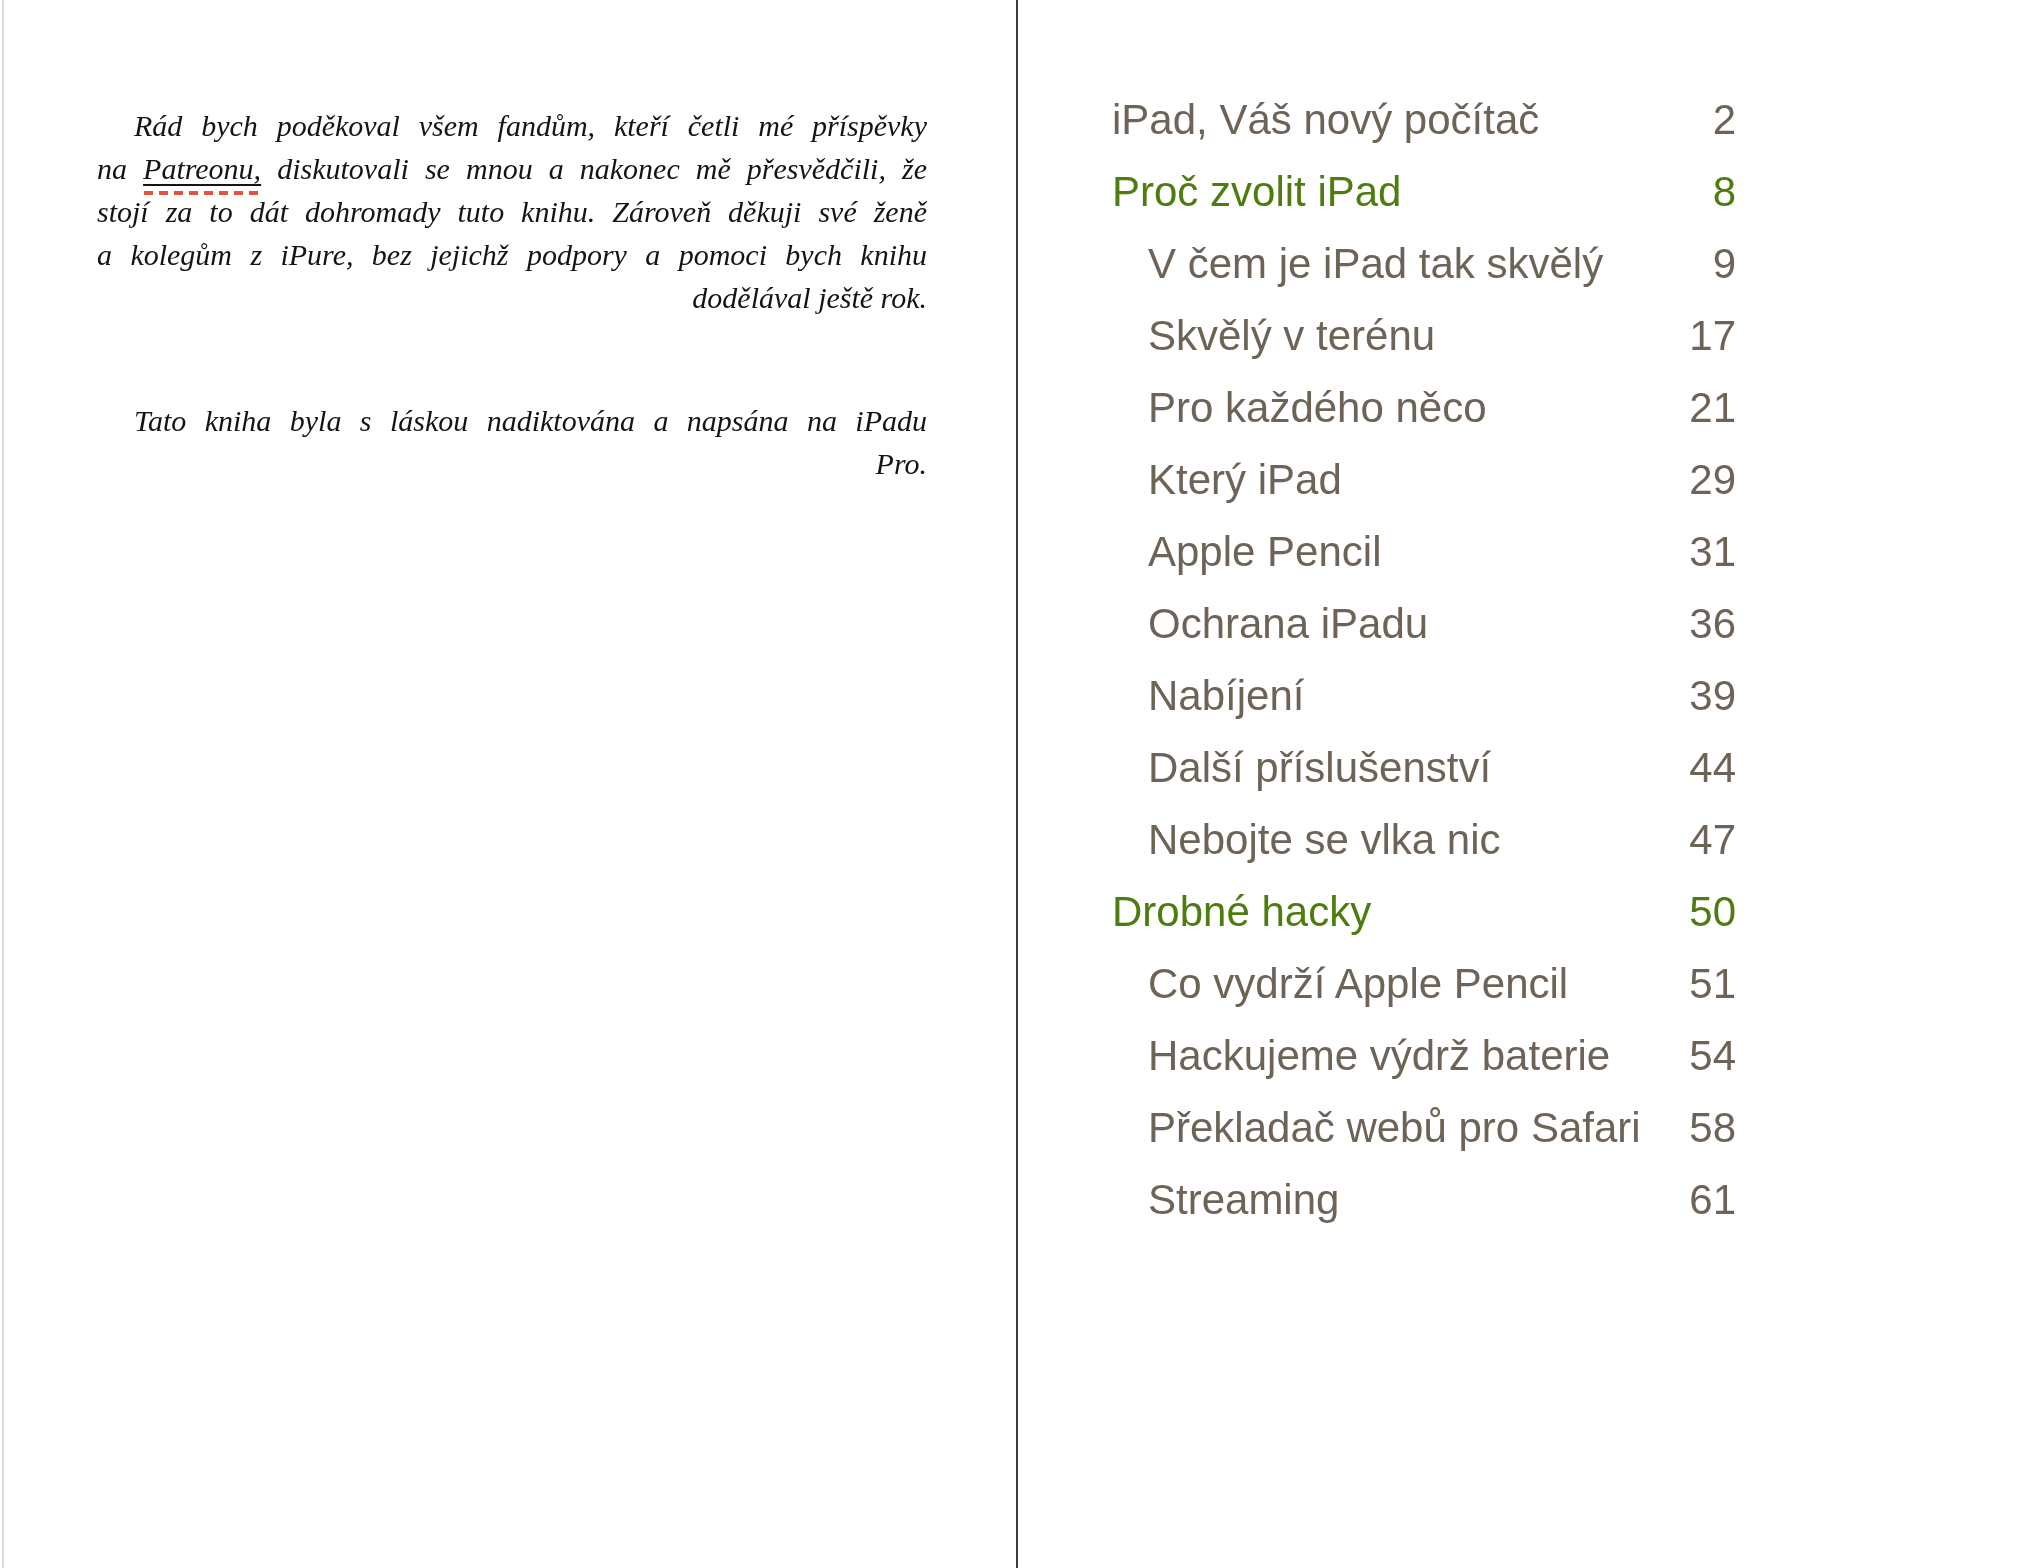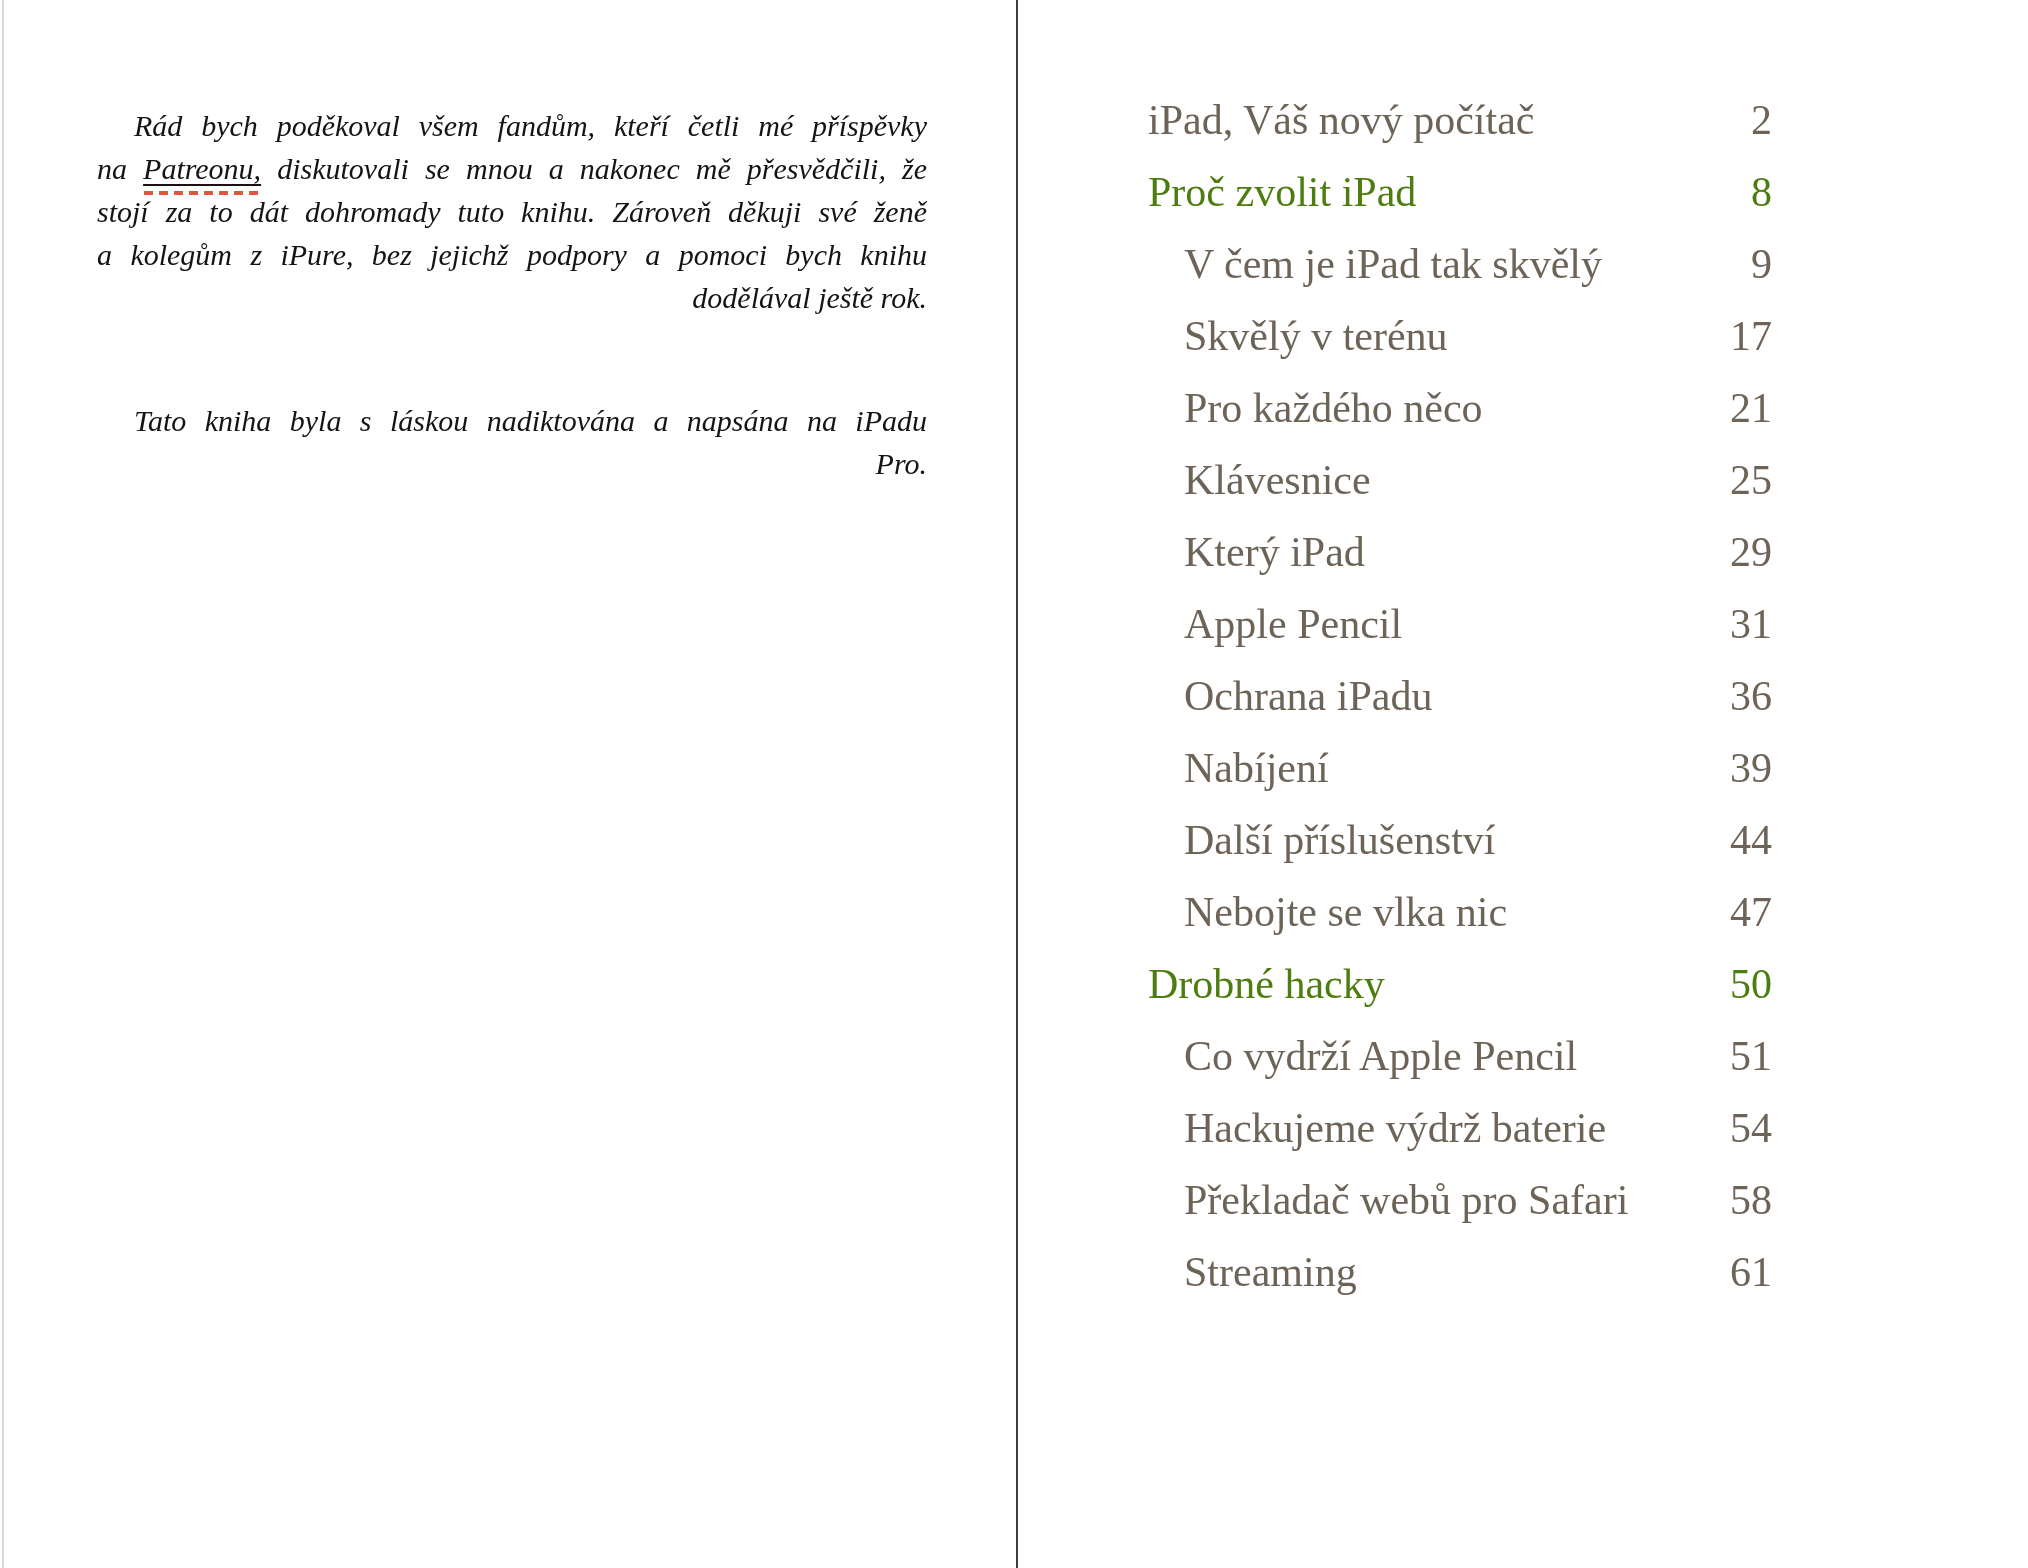--- a/index.html
+++ b/index.html
@@ -43,22 +43,21 @@
   }
   .patreon::after {
     content: "";
     position: absolute; left: 1px; right: 1px; bottom: -10px; height: 4px;
     background: repeating-linear-gradient(90deg, #e2543f 0 9px, transparent 9px 15px);
   }
 
   
   .toc {
     position: absolute; left: 1019px; top: 84px; width: 801px;
-    font-family: Liberation Serif, serif;
-    padding-left: 36px;
+    font-family: Liberation Sans, sans-serif;
   }
   .toc-row {
     height: 72px;
     display: flex; align-items: center;
     box-sizing: border-box;
     padding: 0 84px 0 93px;
     color: #6e6357;
     font-size: 42px;
     cursor: pointer;
   }
@@ -103,24 +102,20 @@
   </div>
     <div class="toc-row sub">
     <span class="toc-label">Skvělý v terénu</span>
     <span class="toc-page">17</span>
   </div>
     <div class="toc-row sub">
     <span class="toc-label">Pro každého něco</span>
     <span class="toc-page">21</span>
   </div>
     <div class="toc-row sub">
-    <span class="toc-label">Klávesnice</span>
-    <span class="toc-page">25</span>
-  </div>
-    <div class="toc-row sub">
     <span class="toc-label">Který iPad</span>
     <span class="toc-page">29</span>
   </div>
     <div class="toc-row sub">
     <span class="toc-label">Apple Pencil</span>
     <span class="toc-page">31</span>
   </div>
     <div class="toc-row sub">
     <span class="toc-label">Ochrana iPadu</span>
     <span class="toc-page">36</span>

